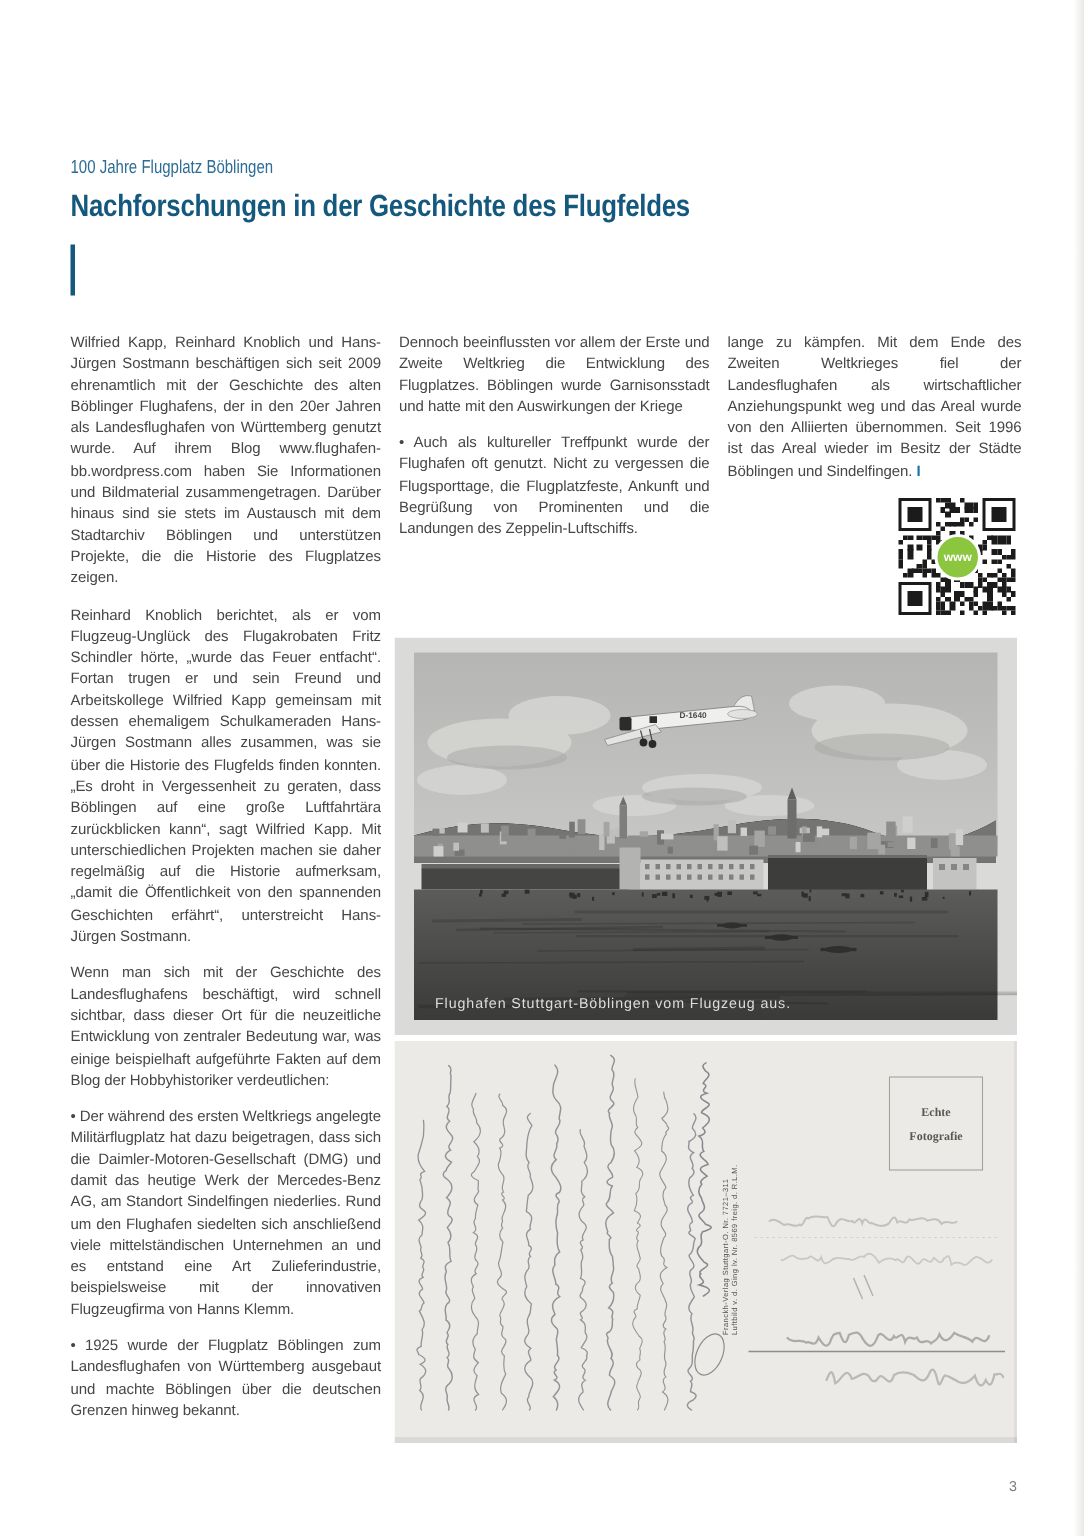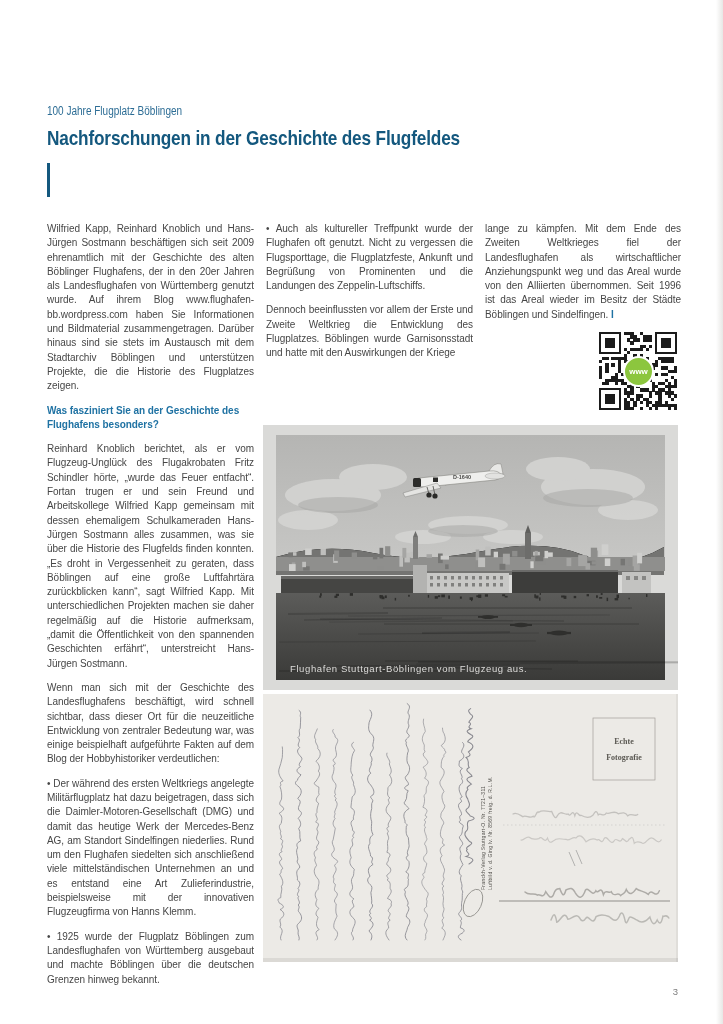--- a/index.html
+++ b/index.html
@@ -67,29 +67,28 @@
 <div id="page">
 
 
   <div class="kicker">100 Jahre Flugplatz Böblingen</div>
   <h1 class="headline">Nachforschungen in der Geschichte des Flugfeldes</h1>
   <div class="head-rule"></div>
 
   <div class="columns">
     <div class="col">
       <p class="blk">Wilfried Kapp, Reinhard Knoblich und Hans-Jürgen Sostmann beschäftigen sich seit 2009 ehrenamtlich mit der Geschichte des alten Böblinger Flughafens, der in den 20er Jahren als Landesflughafen von Württemberg genutzt wurde. Auf ihrem Blog www.flughafen-bb.wordpress.com haben Sie Informationen und Bildmaterial zusammengetragen. Darüber hinaus sind sie stets im Austausch mit dem Stadtarchiv Böblingen und unterstützen Projekte, die die Historie des Flugplatzes zeigen.</p>
-      <p class="blk sub">Was fasziniert Sie an der Geschichte des Flughafens besonders?</p>
       <p class="blk">Reinhard Knoblich berichtet, als er vom Flugzeug-Unglück des Flugakrobaten Fritz Schindler hörte, „wurde das Feuer entfacht“. Fortan trugen er und sein Freund und Arbeitskollege Wilfried Kapp gemeinsam mit dessen ehemaligem Schulkameraden Hans-Jürgen Sostmann alles zusammen, was sie über die Historie des Flugfelds finden konnten. „Es droht in Vergessenheit zu geraten, dass Böblingen auf eine große Luftfahrtära zurückblicken kann“, sagt Wilfried Kapp. Mit unterschiedlichen Projekten machen sie daher regelmäßig auf die Historie aufmerksam, „damit die Öffentlichkeit von den spannenden Geschichten erfährt“, unterstreicht Hans-Jürgen Sostmann.</p>
       <p class="blk">Wenn man sich mit der Geschichte des Landesflughafens beschäftigt, wird schnell sichtbar, dass dieser Ort für die neuzeitliche Entwicklung von zentraler Bedeutung war, was einige beispielhaft aufgeführte Fakten auf dem Blog der Hobbyhistoriker verdeutlichen:</p>
       <p class="blk">• Der während des ersten Weltkriegs angelegte Militärflugplatz hat dazu beigetragen, dass sich die Daimler-Motoren-Gesellschaft (DMG) und damit das heutige Werk der Mercedes-Benz AG, am Standort Sindelfingen niederlies. Rund um den Flughafen siedelten sich anschließend viele mittelständischen Unternehmen an und es entstand eine Art Zulieferindustrie, beispielsweise mit der innovativen Flugzeugfirma von Hanns Klemm.</p>
       <p class="blk">• 1925 wurde der Flugplatz Böblingen zum Landesflughafen von Württemberg ausgebaut und machte Böblingen über die deutschen Grenzen hinweg bekannt.</p>
     </div>
     <div class="col">
+      <p class="blk">Dennoch beeinflussten vor allem der Erste und Zweite Weltkrieg die Entwicklung des Flugplatzes. Böblingen wurde Garnisonsstadt und hatte mit den Auswirkungen der Kriege</p>
       <p class="blk">• Auch als kultureller Treffpunkt wurde der Flughafen oft genutzt. Nicht zu vergessen die Flugsporttage, die Flugplatzfeste, Ankunft und Begrüßung von Prominenten und die Landungen des Zeppelin-Luftschiffs.</p>
-      <p class="blk">Dennoch beeinflussten vor allem der Erste und Zweite Weltkrieg die Entwicklung des Flugplatzes. Böblingen wurde Garnisonsstadt und hatte mit den Auswirkungen der Kriege</p>
     </div>
     <div class="col">
       <p class="blk"><span>lange zu kämpfen. Mit dem Ende des Zweiten Weltkrieges fiel der Landesflughafen als wirtschaftlicher Anziehungspunkt weg und das Areal wurde von den Alliierten übernommen. Seit 1996 ist das Areal wieder im Besitz der Städte Böblingen und Sindelfingen.</span> <span class="endmark">I</span></p>
       <div class="qr-wrap">
         <div class="qr-grid" id="qrGrid">
             <div style="position: absolute; left: 24.96px; top: 0px; width: 3.32px; height: 3.32px; background: rgb(27, 27, 27);"></div>
             <div style="position: absolute; left: 28.08px; top: 0px; width: 3.32px; height: 3.32px; background: rgb(27, 27, 27);"></div>
             <div style="position: absolute; left: 31.2px; top: 0px; width: 3.32px; height: 3.32px; background: rgb(27, 27, 27);"></div>
             <div style="position: absolute; left: 40.56px; top: 0px; width: 3.32px; height: 3.32px; background: rgb(27, 27, 27);"></div>
             <div style="position: absolute; left: 31.2px; top: 3.12px; width: 3.32px; height: 3.32px; background: rgb(27, 27, 27);"></div>

